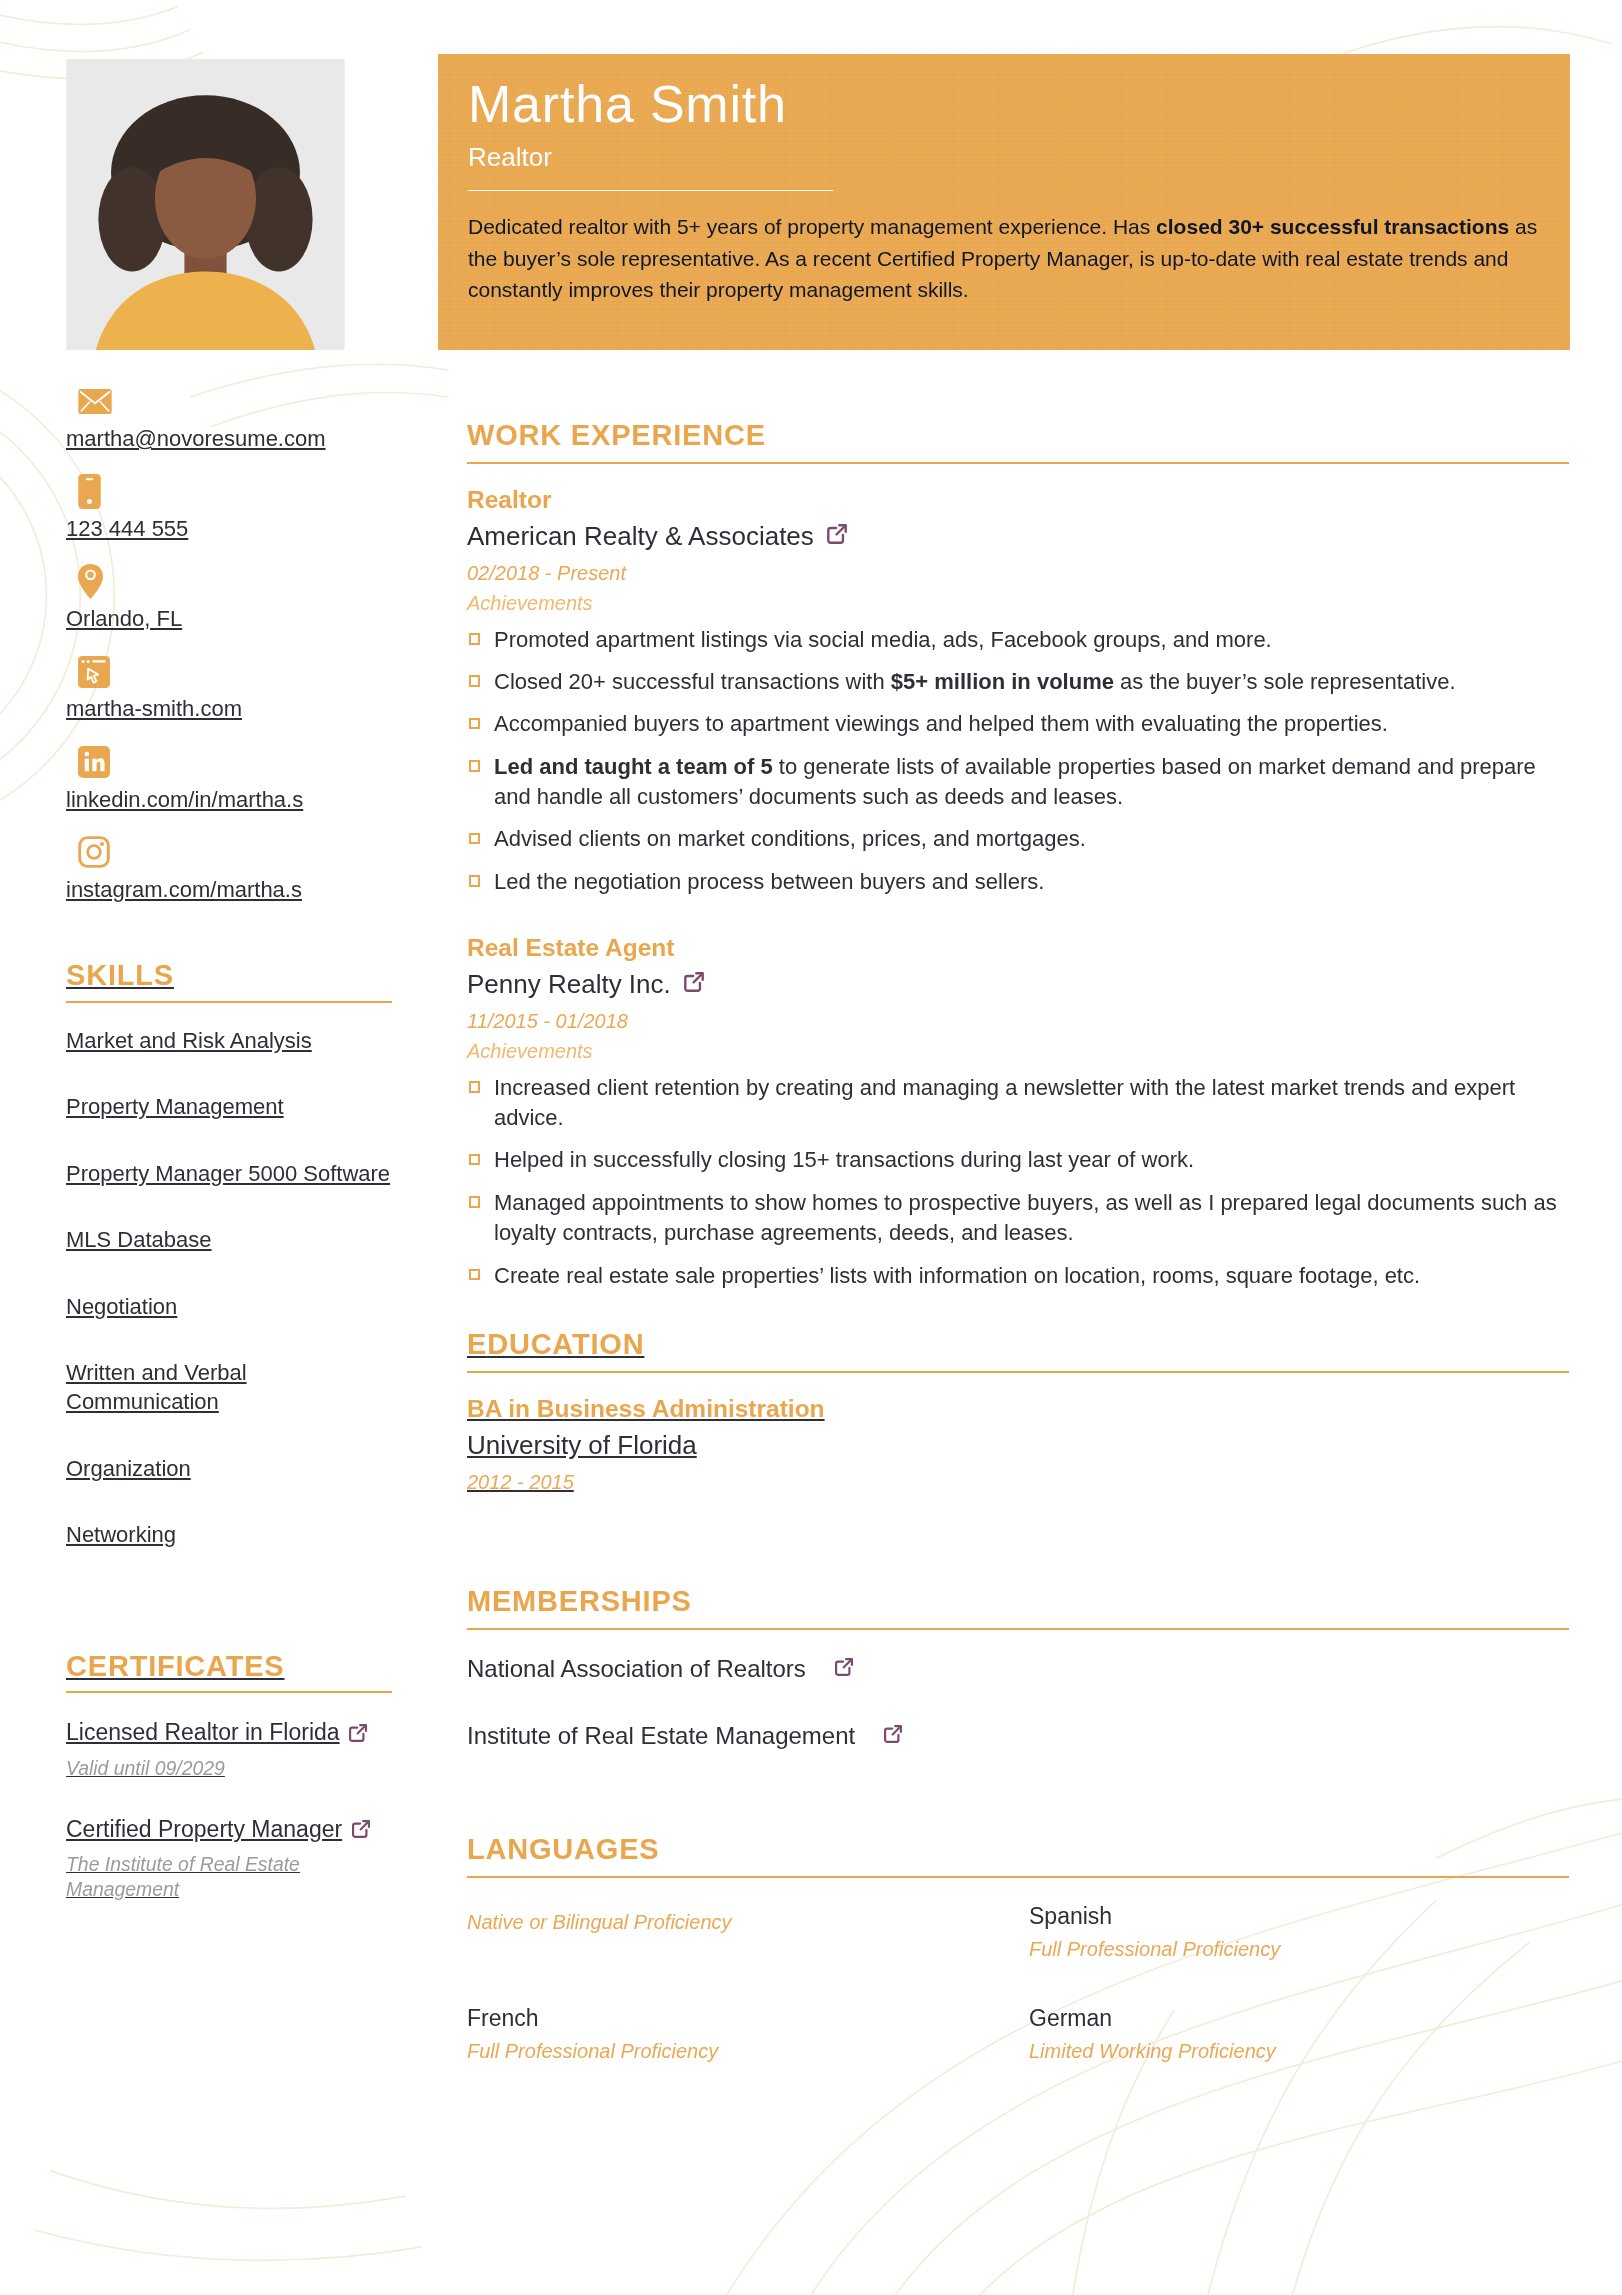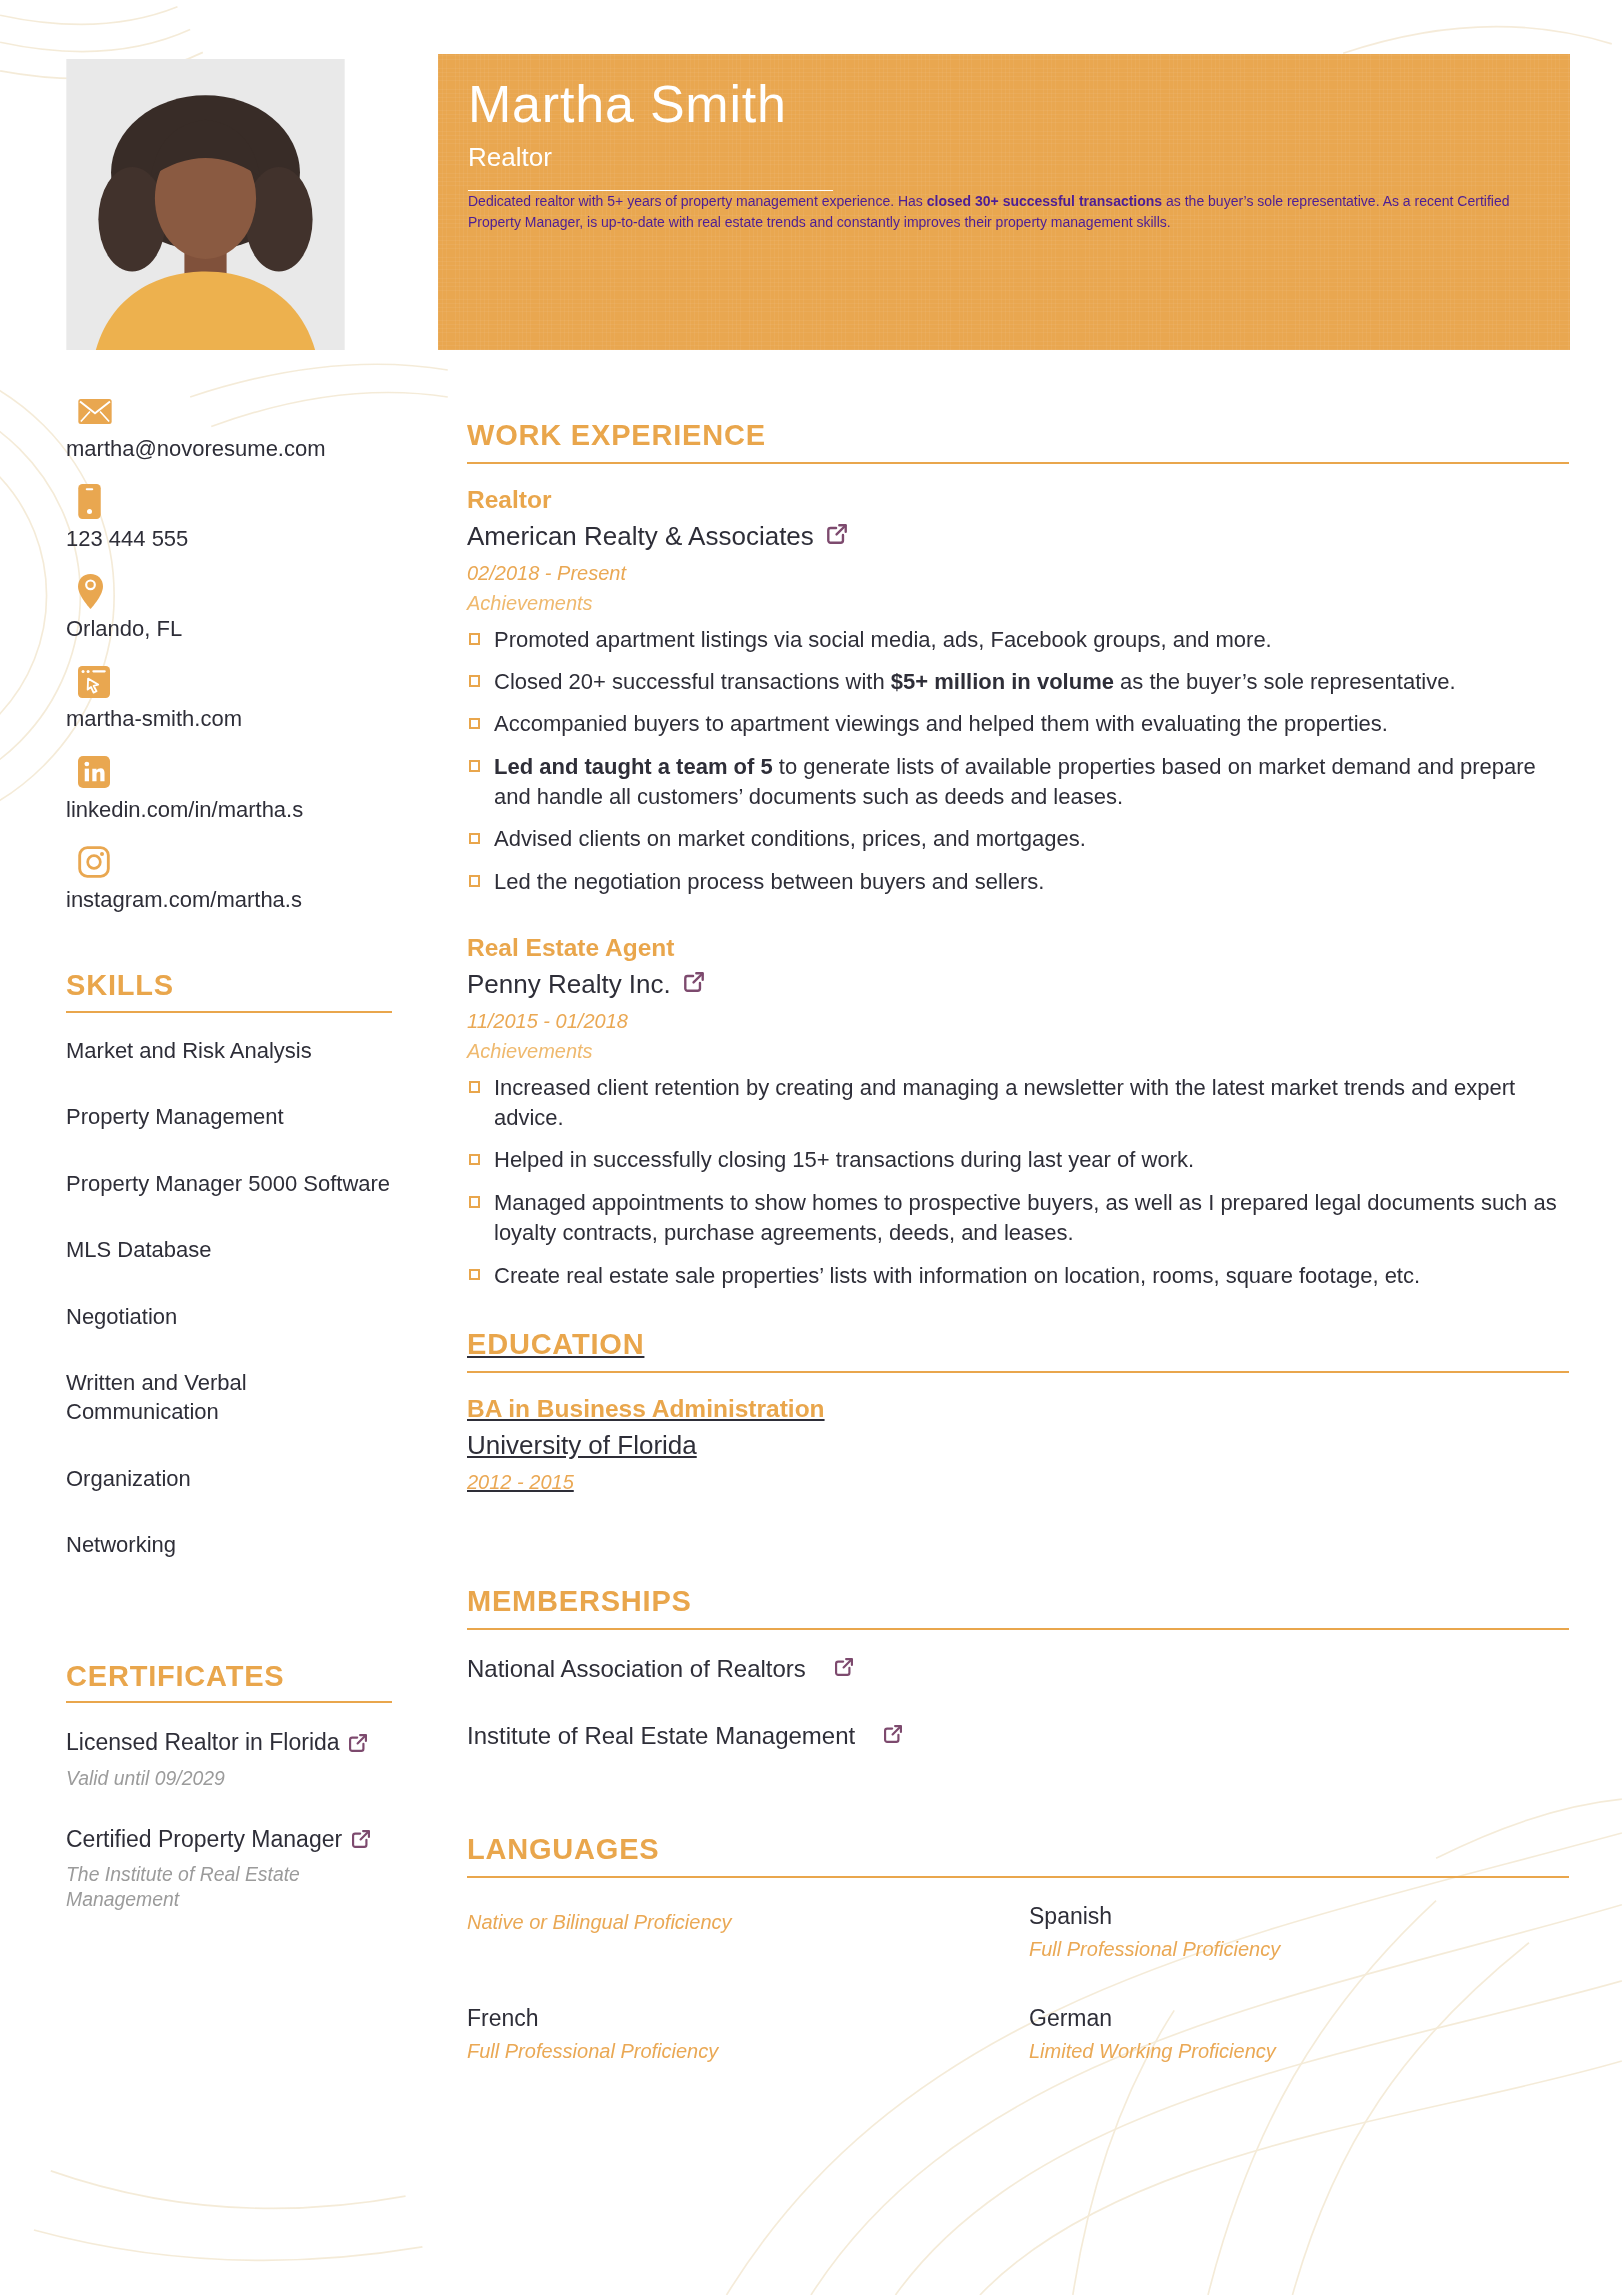--- a/index.html
+++ b/index.html
@@ -15,24 +15,24 @@
     position:absolute;left:438px;top:54px;width:1132px;height:296px;z-index:1;
     background:#e9a750;box-sizing:border-box;padding:22px 32px 0 30px;
   }
   .band::after{content:"";position:absolute;inset:0;
     background:repeating-linear-gradient(0deg,rgba(255,255,255,.05) 0 0.8px,transparent 0.8px 4.2px),
                repeating-linear-gradient(90deg,rgba(255,255,255,.05) 0 0.8px,transparent 0.8px 4.2px);}
   .band > *{position:relative;z-index:1;}
   .band-name{font-size:52px;font-weight:400;color:#ffffff;letter-spacing:0.8px;line-height:1.1;}
   .band-title{font-size:26px;color:#ffffff;margin-top:8.4px;}
   .band-rule{width:365px;height:1.7px;background:#ffffff;margin-top:17px;}
-  .band-summary{font-size:14px;line-height:1.5;color:#4c1d95;max-width:1073px;}
+  .band-summary{margin-top:20px;font-size:21px;line-height:1.5;color:#0f172a;max-width:1073px;}
   .b{font-weight:700;}
   
-  .sidebar{position:absolute;left:66px;top:394px;width:326px;z-index:1;}
+  .sidebar{position:absolute;left:66px;top:384px;width:326px;z-index:1;text-decoration:underline;}
   .c-item{margin-bottom:22px;}
   .c-icon{height:35px;margin-left:12px;display:flex;align-items:center;}
   .c-text{margin-top:6.8px;font-size:22px;color:#2e2e38;line-height:1.2;}
   .side-sec-title{
     font-size:29px;font-weight:700;color:#e9a64c;letter-spacing:0.8px;
     padding-bottom:8.4px;border-bottom:2.5px solid #e9a64c;
   }
   .skills-block{margin-top:56px;}
   .skill-list{list-style:none;margin:24px 0 0 0;padding:0;}
   .skill-list li{font-size:22px;line-height:1.3;margin-bottom:38px;}

